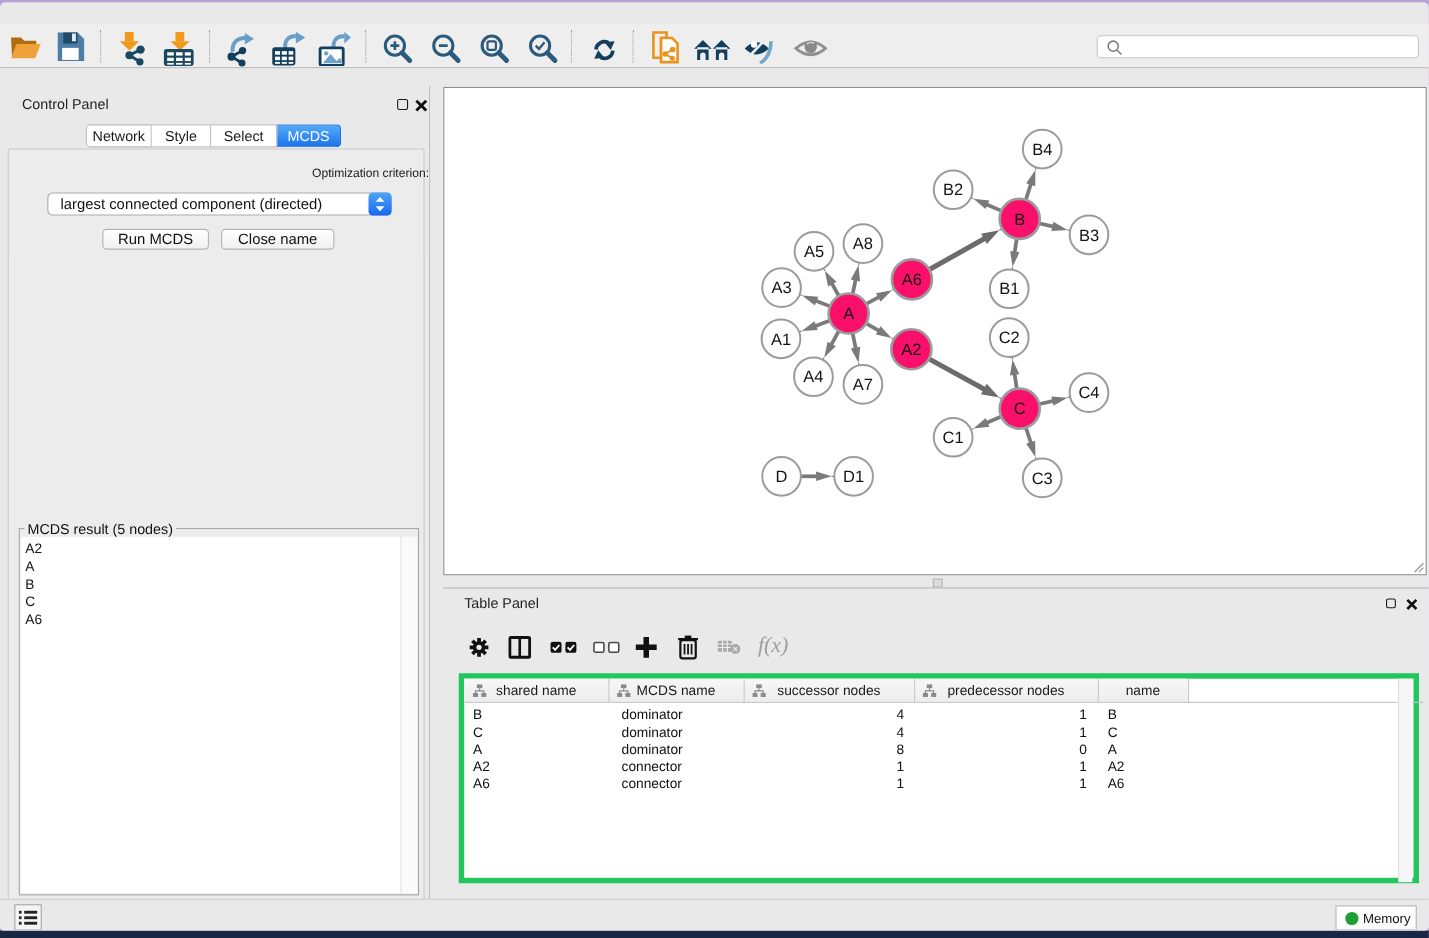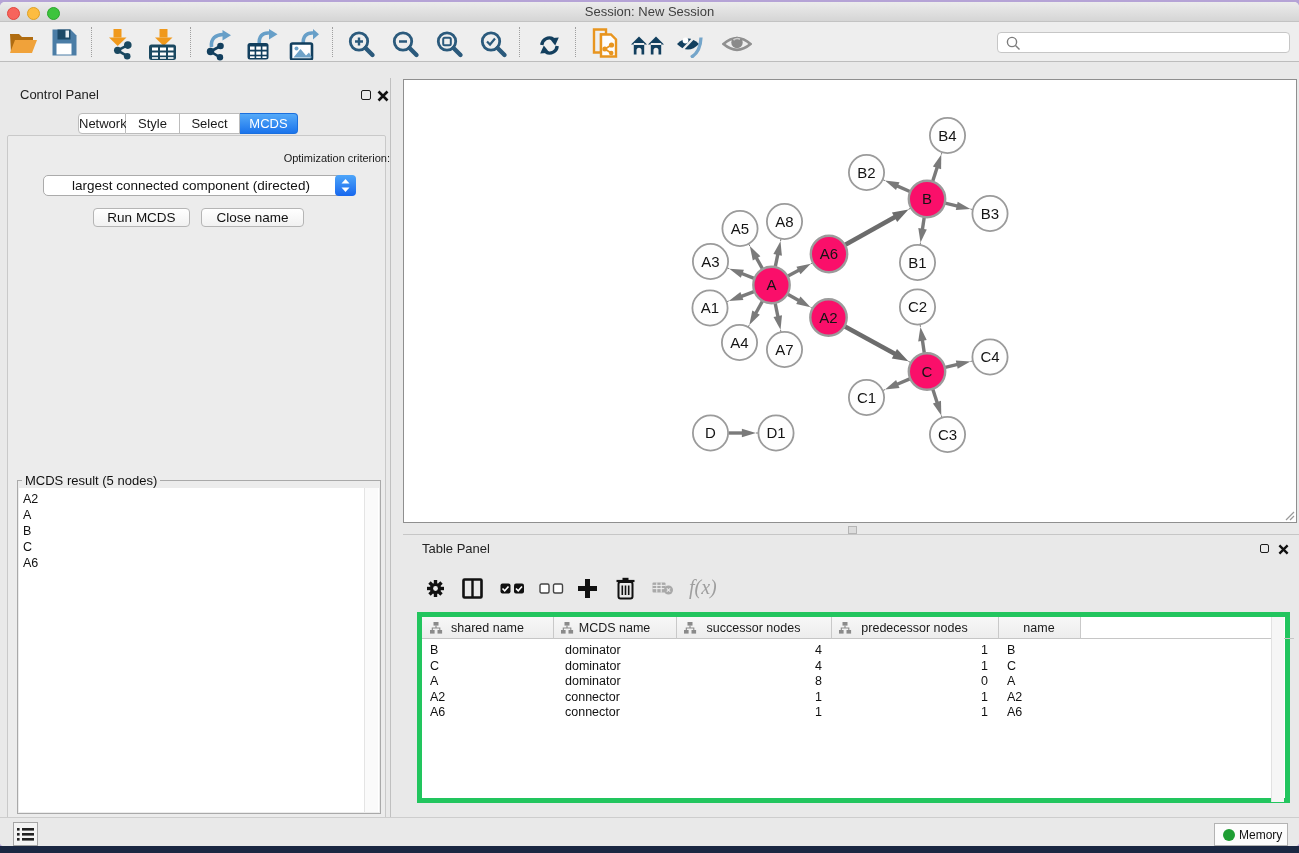--- a/index.html
+++ b/index.html
@@ -19,21 +19,21 @@
 .pfloat{position:absolute;width:10px;height:10px;border:1.6px solid #1b1b1b;border-radius:2px}
 
 .cpanel{position:absolute;left:0;top:0;width:391px;height:755px;border-right:1px solid #c0c0c0}
 .tabs{position:absolute;top:35px;left:78px;height:21px;display:flex}
 .tab{height:21px;background:#fff;border:1px solid #bcbcbc;border-left:none;font-size:13px;color:#1a1a1a;text-align:center;line-height:20px}
 .tab.first{border-left:1px solid #bcbcbc;border-radius:4px 0 0 4px}
 .tab.last{border-radius:0 4px 4px 0}
 .tab.sel{background:linear-gradient(#55aaf8,#1b74ec);color:#fff;border-color:#1b6fdd}
 .cbody{position:absolute;left:7px;top:57px;width:379px;height:686px;background:#ececec;border:1px solid #c9c9c9;border-radius:2px}
 .optlabel{position:absolute;left:0;top:74px;width:100%;text-align:right;font-size:11px;color:#1a1a1a}
-.combo{position:absolute;left:43px;top:97px;width:313px;height:21px;background:#fff;border:1px solid #ababab;border-radius:5px;font-size:13.5px;line-height:19px;color:#111;padding-left:28px}
+.combo{position:absolute;left:43px;top:97px;width:313px;height:21px;background:#fff;border:1px solid #ababab;border-radius:5px;font-size:13.5px;line-height:19px;color:#111;padding-left:11px}
 .combo .cap{position:absolute;right:-1px;top:-1px;width:21px;height:21px;border-radius:4px;background:linear-gradient(#4da5f9,#1767ee)}
 .btn{position:absolute;height:19px;background:linear-gradient(#ffffff,#f1f1f1);border:1px solid #b5b5b5;border-radius:4px;font-size:13.5px;color:#111;text-align:center;line-height:17px}
 .fieldset{position:absolute;left:17px;top:402px;width:364px;height:334px;border:1px solid #a9a9a9}
 .fslegend{position:absolute;left:4px;top:-8px;background:#ececec;padding:0 3px;font-size:13px;color:#111}
 .fslist{position:absolute;left:1px;top:7px;width:360px;height:324px;background:#fff;font-size:12.5px;color:#111}
 .fslist div{padding-left:4px;height:16px;line-height:16px}
 .fssb{position:absolute;right:2px;top:7px;width:14px;height:324px;background:#fafafa;border-left:1px solid #e4e4e4}
 
 .netframe{position:absolute;left:403px;top:1px;width:894px;height:444px;background:#fff;border:1px solid #8f8f8f}
 .nettb{position:absolute;left:0;top:0;width:100%;height:21px;background:linear-gradient(#f6f6f6,#cfcfcf);border-bottom:1px solid #9a9a9a}
@@ -48,26 +48,20 @@
 .btabs{position:absolute;left:269px;top:272px;height:21px;display:flex}
 
 .status{position:absolute;left:0;top:815px;width:100%;height:29px;border-top:1px solid #cdcdcd;background:#e9e9e9}
 .listbtn{position:absolute;left:13px;top:4px;width:25px;height:24px;background:#f4f4f4;border:1px solid #a5a5a5}
 .membtn{position:absolute;right:11px;top:5px;width:74px;height:23px;background:#fcfcfc;border:1px solid #b3b3b3;font-size:12px;color:#111}
 </style></head>
 <body>
 <div class="screen">
 <div class="deskbottom"></div>
 <div class="win">
-<div class="titlebar">
- <span class="tl" style="left:7px;background:#f7645c;border:0.5px solid #e2463d"></span>
- <span class="tl" style="left:27px;background:#fcbc40;border:0.5px solid #dfa023"></span>
- <span class="tl" style="left:47px;background:#3dc43d;border:0.5px solid #2da52d"></span>
- <div class="title">Session: New Session</div>
-</div>
 <div class="toolbar">
  <div class="tbi" style="left:8px;top:7px"><svg width="30" height="28" viewBox="0 0 30 28">
   <path d="M2 5 h9 l3 3 h11 v4 H8 L3 24 Z" fill="#b06c10"></path>
   <path d="M2 24 L7 11 h22 l-5 13 Z" fill="#f0a23a"></path>
           </svg></div>
  <div class="tbi" style="left:51px;top:6px"><svg width="27" height="29" viewBox="0 0 27 29">
   <path d="M1.5 1.5 h18 l6 6 v20 h-24 Z" fill="#4b7da6"></path>
   <path d="M6.5 1.5 h13 v10 h-13 Z" fill="#1d4a68"></path>
   <rect x="14.5" y="2.5" width="3.5" height="7" fill="#e8eef3"></rect>
   <rect x="5.5" y="15.5" width="15" height="11" fill="#fff"></rect>
@@ -209,21 +203,21 @@
         </div>
 </div>
 <div class="main">
  <div class="cpanel">
   <div class="ptitle" style="position:absolute;left:20px;top:9px">Control Panel</div>
   <div class="pfloat" style="left:361px;top:12px"></div>
   <svg width="12" height="12" viewBox="0 0 12 12" style="position:absolute;left:377px;top:12px">
    <path d="M1.5 1.5 L10.5 10.5 M10.5 1.5 L1.5 10.5" stroke="#111" stroke-width="2.6"></path>
           </svg>
   <div class="tabs">
-   <div class="tab first" style="width:48px">Network</div>
+   <div class="tab first" style="width:60px">Network</div>
    <div class="tab" style="width:54px">Style</div>
    <div class="tab" style="width:60px">Select</div>
    <div class="tab sel last" style="width:58px">MCDS</div>
   </div>
   <div class="cbody"></div>
   <div class="optlabel">Optimization criterion:</div>
   <div class="combo">largest connected component (directed)
     <div class="cap"><svg width="21" height="21" viewBox="0 0 21 21">
      <polygon points="10.5,4 14.5,8.5 6.5,8.5" fill="#fff"></polygon>
      <polygon points="10.5,17 14.5,12.5 6.5,12.5" fill="#fff"></polygon>

